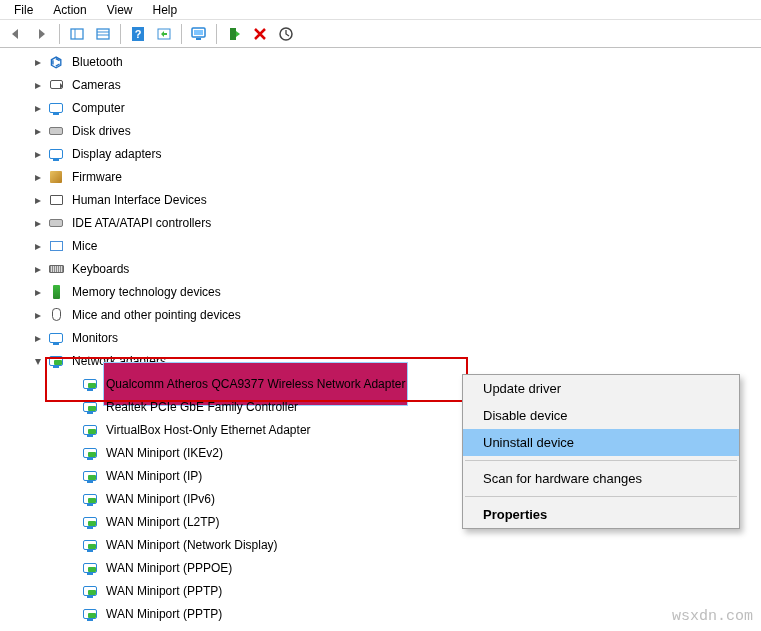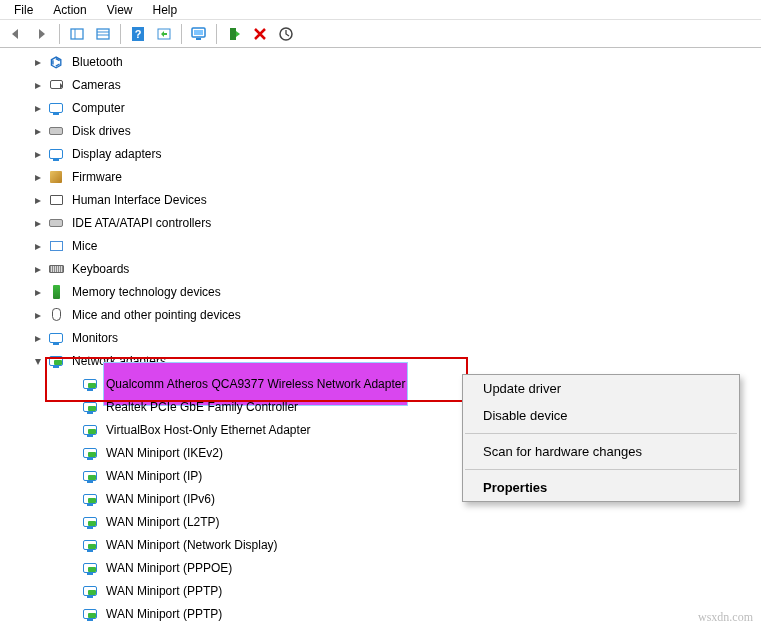--- a/index.html
+++ b/index.html
@@ -10,27 +10,27 @@
 .tbtn { width: 24px; height: 24px; display: flex; align-items: center; justify-content: center; border: 1px solid transparent; }
 .sep { width: 1px; height: 20px; background: #c0c0c0; margin: 0 3px; }
 .tree { position: absolute; top: 50px; left: 18px; right: 0; bottom: 0; overflow: hidden; }
 .row { display: flex; align-items: center; height: 23px; white-space: nowrap; }
 .indent1 { padding-left: 14px; }
 .indent2 { padding-left: 48px; }
 .expander { width: 12px; height: 12px; margin-right: 3px; display: flex; align-items: center; justify-content: center; color: #555; }
 .noexp { width: 15px; }
 .icon-slot { width: 18px; height: 18px; margin-right: 4px; display: flex; align-items: center; justify-content: center; }
 .label { padding: 1px 3px; }
-.sel { background: #d946ef; border: 1px solid #99d1ff; padding: 14px 2px; }
+.sel { background: #be185d; border: 1px solid #99d1ff; padding: 14px 2px; }
 .red-box { border: 2px solid #d40000; position: absolute; pointer-events: none; }
 .ctx { position: absolute; left: 462px; top: 374px; width: 278px; background: #f2f2f2; border: 1px solid #a0a0a0; box-shadow: 3px 4px 6px rgba(0,0,0,0.25); font-size: 13px; }
 .ctx-item { padding: 6px 14px 6px 20px; }
 .ctx-hi { background: #91c9f7; }
 .ctx-sep { height: 1px; background: #c8c8c8; margin: 4px 2px; }
-.watermark { position: absolute; right: 8px; bottom: 6px; color: #bdbdbd; font-size: 12px; font-family: Liberation Serif, serif; text-align: right; }
+.watermark { position: absolute; right: 8px; bottom: 6px; color: #bdbdbd; font-size: 15px; font-family: Liberation Mono, monospace; text-align: right; }
 
 
 .i-monitor { border: 1.5px solid #2b88d9; border-radius: 2px; width: 14px; height: 10px; position: relative; }
 .i-monitor::after { content: ''; position: absolute; left: 3px; bottom: -3px; width: 6px; height: 2px; background: #2b88d9; }
 .i-netadapter { position: relative; }
 .i-netadapter .plug { position: absolute; left: 7px; top: 8px; width: 8px; height: 5px; background: #3cb93c; border-radius: 1px; }
 .i-camera { width: 13px; height: 9px; border: 1.5px solid #555; border-radius: 2px; position: relative; }
 .i-camera::after { content: ''; position: absolute; right: -4px; top: 2px; border: 3px solid transparent; border-left-color: #555; }
 .i-disk { width: 14px; height: 8px; border: 1.5px solid #7a7a7a; border-radius: 2px; background: #ccc; }
 .i-kbd { width: 15px; height: 8px; border: 1.5px solid #666; border-radius: 1px; background: repeating-linear-gradient(90deg,#888,#888 1px,#ddd 1px,#ddd 2px); }
@@ -310,19 +310,20 @@
       <span class="label">WAN Miniport (PPTP)</span>
     </div>
 </div>
 
 <div class="red-box" style="left:45px; top:357px; width:423px; height:45px;"></div>
 <div class="red-box" style="left:472px; top:457px; width:172px; height:27px;"></div>
 
 <div class="ctx">
   <div class="ctx-item">Update driver</div>
   <div class="ctx-item">Disable device</div>
+  <div class="ctx-item ctx-hi">Uninstall device</div>
   <div class="ctx-sep"></div>
   <div class="ctx-item">Scan for hardware changes</div>
   <div class="ctx-sep"></div>
   <div class="ctx-item" style="font-weight:bold">Properties</div>
 </div>
 
 <div class="watermark">wsxdn.com</div>
 
 </body></html>

